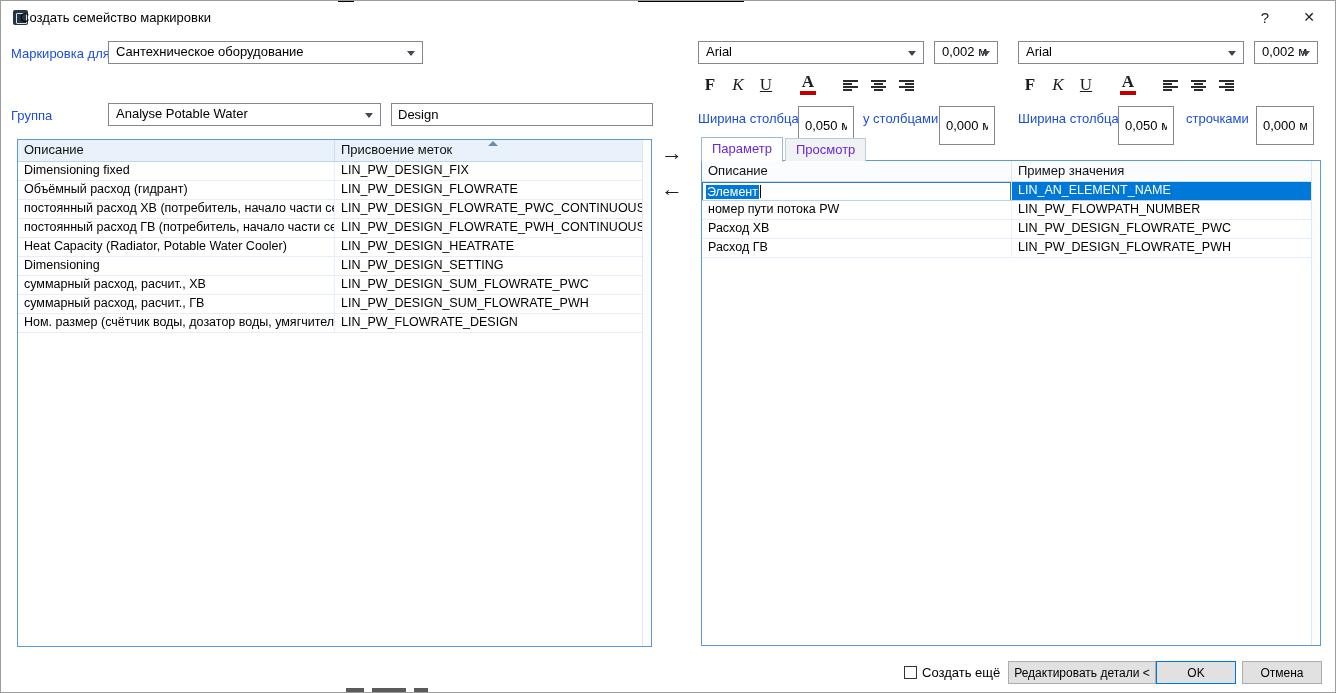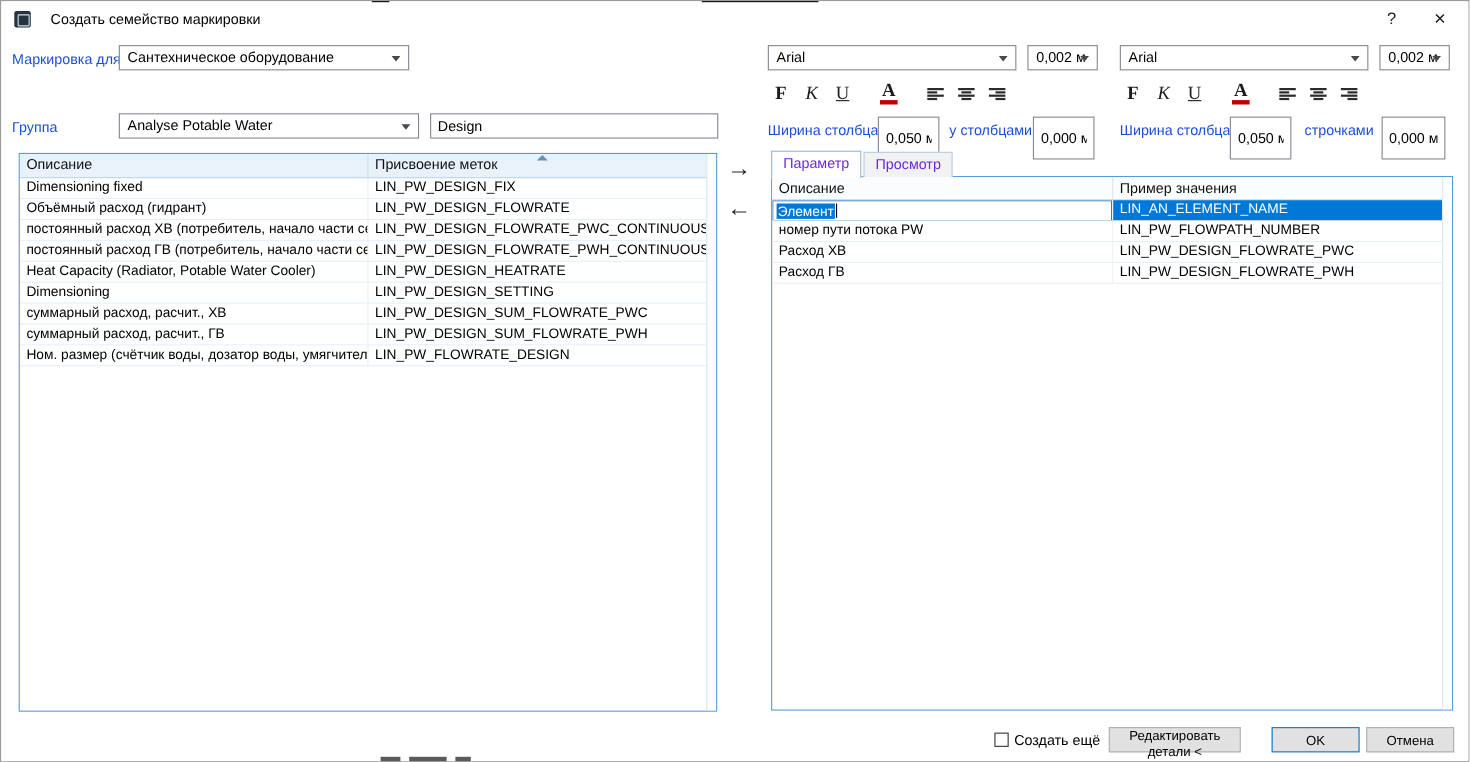--- a/index.html
+++ b/index.html
@@ -14,21 +14,21 @@
   .frag2 { left:637px; top:0; width:106px; height:8px; }
   .bfrag { position:absolute; top:687px; height:4px; background:#5a5a5a; }
   .bf1 { left:345px; width:18px; }
   .bf2 { left:371px; width:34px; }
   .bf3 { left:413px; width:14px; }
 
   
   .titlebar { position:absolute; left:1px; top:1px; right:1px; height:31px; background:#fff; }
   .app-icon { position:absolute; left:11px; top:8px; width:15px; height:15px; background:#27343f; border-radius:2px; }
   .app-icon::after { content:""; position:absolute; left:3px; top:3px; width:9px; height:9px; border:1px solid #cfe3f2; border-radius:1px; }
-  .title-text { position:absolute; left:44px; top:8px; font-size:13px; color:#000; white-space:nowrap; }
+  .title-text { position:absolute; left:18px; top:8px; font-size:13px; color:#000; white-space:nowrap; }
   .tb-btn { position:absolute; top:0; width:42px; height:31px; line-height:31px; text-align:center; color:#222; cursor:default; }
   .tb-help { right:48px; font-size:15px; }
   .tb-close { right:4px; font-size:14px; }
 
   .lbl { position:absolute; color:#1d4ed8; white-space:nowrap; }
 
   
   .combo { position:absolute; height:23px; background:#fff; border:1px solid #828790; padding:2px 20px 0 7px; white-space:nowrap; overflow:hidden; }
   .combo-arrow { position:absolute; right:7px; top:9px; width:0; height:0;
     border-left:4px solid transparent; border-right:4px solid transparent; border-top:5px solid #43494f; }
@@ -92,21 +92,21 @@
   
   .tabs { position:absolute; left:700px; top:137px; height:23px; display:flex; align-items:flex-end; z-index:2; }
   .tab { padding:3px 10px 4px; border:1px solid #b9cedd; border-bottom:none; background:#f0f2f4; color:#6d28d9; margin-right:2px; font-size:13px; }
   .tab.active { background:#fff; border-color:#9ab8d4; padding-bottom:6px; margin-bottom:-1px; }
 
   
   .chk { position:absolute; left:903px; top:664px; display:flex; align-items:center; gap:5px; font-size:13px; }
   .chk-box { width:13px; height:13px; border:1px solid #333; background:#fff; }
   .btn { position:absolute; top:660px; height:23px; background:#e1e1e1; border:1px solid #adadad;
     font-family:"Liberation Sans",sans-serif; font-size:12px; color:#000; cursor:default; }
-  .btn-details { left:1007px; width:120px; }
+  .btn-details { left:1007px; width:148px; }
   .btn-ok { left:1155px; width:80px; border-color:#0078d7; }
   .btn-cancel { left:1241px; width:80px; }
 </style>
 </head>
 <body>
 
 <div class="dialog">
 
   <div class="frag frag1"></div>
   <div class="frag frag2"></div>
@@ -115,21 +115,21 @@
   <div class="bfrag bf3"></div>
 
   <div class="titlebar">
     <span class="app-icon"></span>
     <span class="title-text">Создать семейство маркировки</span>
     <span class="tb-btn tb-help">?</span>
     <span class="tb-btn tb-close">✕</span>
   </div>
 
   <span class="lbl" style="left:10px; top:45px;">Маркировка для</span>
-  <div class="combo" style="left:107px; top:40px; width:264px;">
+  <div class="combo" style="left:107px; top:40px; width:315px;">
     <span>Сантехническое оборудование</span>
     <span class="combo-arrow"></span>
   </div>
 
   <span class="lbl" style="left:10px; top:107px;">Группа</span>
   <div class="combo" style="left:107px; top:102px; width:273px;">
     <span>Analyse Potable Water</span>
     <span class="combo-arrow"></span>
   </div>
   <input class="tinput" style="left: 390px; top: 102px; width: 262px;" value="Design">

